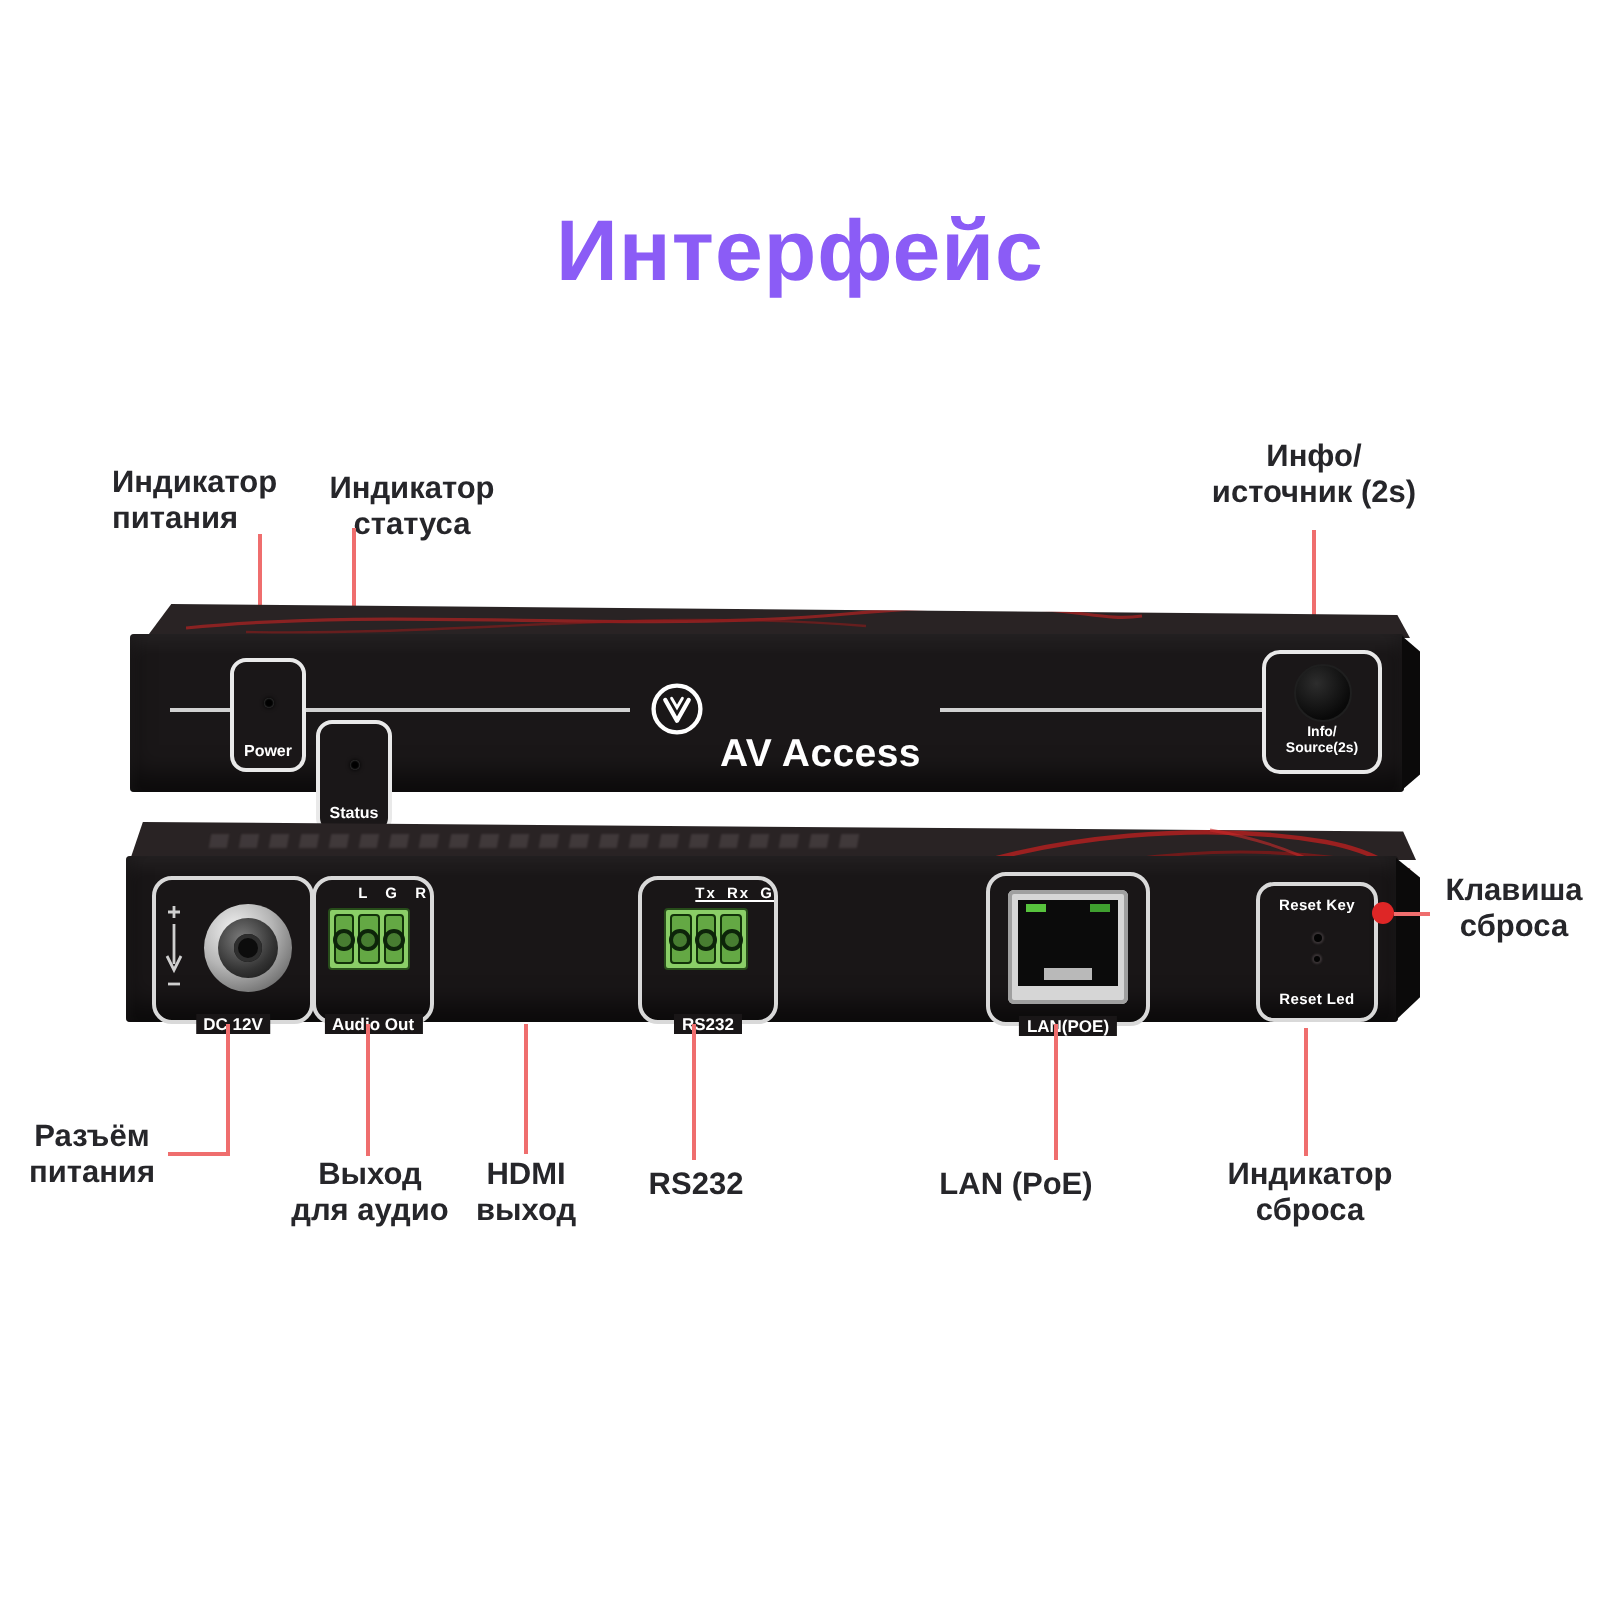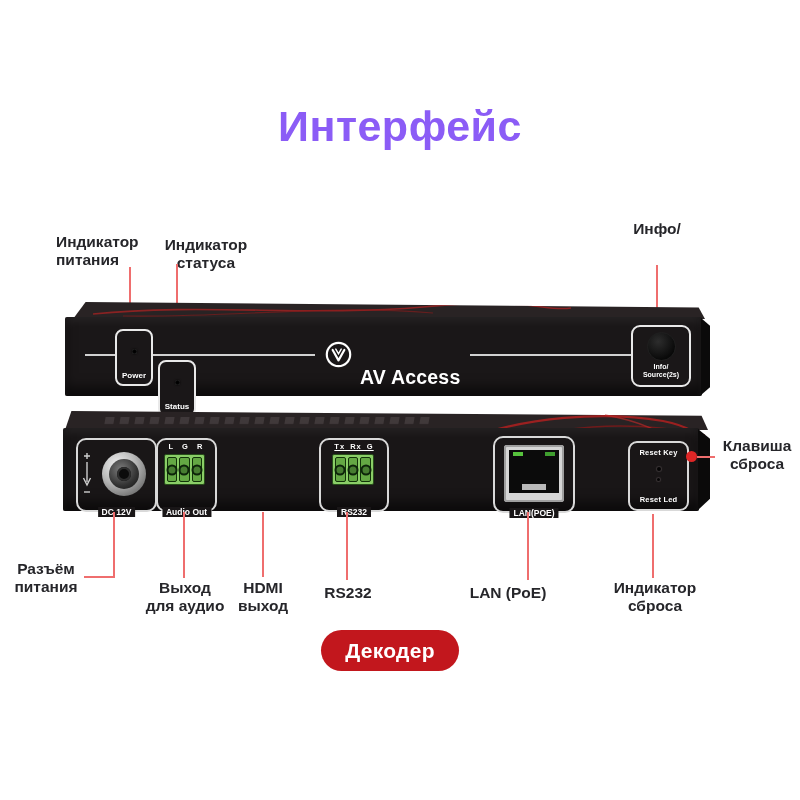--- a/index.html
+++ b/index.html
@@ -61,21 +61,21 @@
                   border:1px solid #1f1f1f; }
   .infobox .lbl { margin-top:2px; text-align:center; font-size:7px; line-height:8px;
                   font-weight:700; color:#fff; }
   .infobox .lbl span { display:block; }
 
   
   .port { position:absolute; border:2px solid #d9d9d9; border-radius:10px; }
   .port-label { position:absolute; bottom:-7px; left:50%; transform:translateX(-50%);
                 background:#191617; padding:0 4px; font-size:8.5px; font-weight:700; color:#fff;
                 white-space:nowrap; }
-  .pins-label { position:absolute; top:2px; width:100%; text-align:center; font-size:7.5px;
+  .pins-label { position:absolute; top:2px; width:100%; text-align:right; font-size:7.5px;
                 font-weight:700; color:#fff; letter-spacing:2px; word-spacing:3px; }
 
   .barrel  { position:absolute; left:24px; top:12px; width:44px; height:44px; border-radius:50%;
              background:radial-gradient(circle at 35% 30%, #f2f2f2, #b5b5b5 45%, #757575 78%, #515151); }
   .barrel-mid { position:absolute; left:7px; top:7px; width:30px; height:30px; border-radius:50%;
              background:radial-gradient(circle at 40% 35%, #7c7c7c, #333 60%, #101010); }
   .barrel-core{ position:absolute; left:8px; top:8px; width:14px; height:14px; border-radius:50%;
              background:#0c0c0c; box-shadow:inset 0 0 0 2px #2e2e2e; }
 
   .greenblock { position:absolute; background:#8ace67; border:1px solid #274d1a; border-radius:2px;
@@ -119,20 +119,21 @@
   <div class="co" id="co-power">
     <span>Индикатор</span>
     <span>питания</span>
   </div>
   <div class="co" id="co-status">
     <span>Индикатор</span>
     <span>статуса</span>
   </div>
   <div class="co" id="co-info">
     <span>Инфо/</span>
+    <span>источник (2s)</span>
   </div>
 
   <div class="vline" style="left:129px;top:267px;height:72px;"></div>
   <div class="dot" style="left:125px;top:336px;"></div>
   <div class="vline" style="left:176px;top:264px;height:75px;"></div>
   <div class="dot" style="left:172px;top:336px;"></div>
   <div class="vline" style="left:656px;top:265px;height:72px;"></div>
   <div class="dot" style="left:651px;top:334px;"></div>
 
   <div class="device" style="left:65px;top:302px;width:645px;height:94px;">
@@ -271,15 +272,14 @@
   </div>
   <div class="co" id="co-resetled">
     <span>Индикатор</span>
     <span>сброса</span>
   </div>
   <div class="co" id="co-resetkey">
     <span>Клавиша</span>
     <span>сброса</span>
   </div>
 
-  <div class="abs badge">Декодер</div>
 
 </div>
 
 </body></html>

